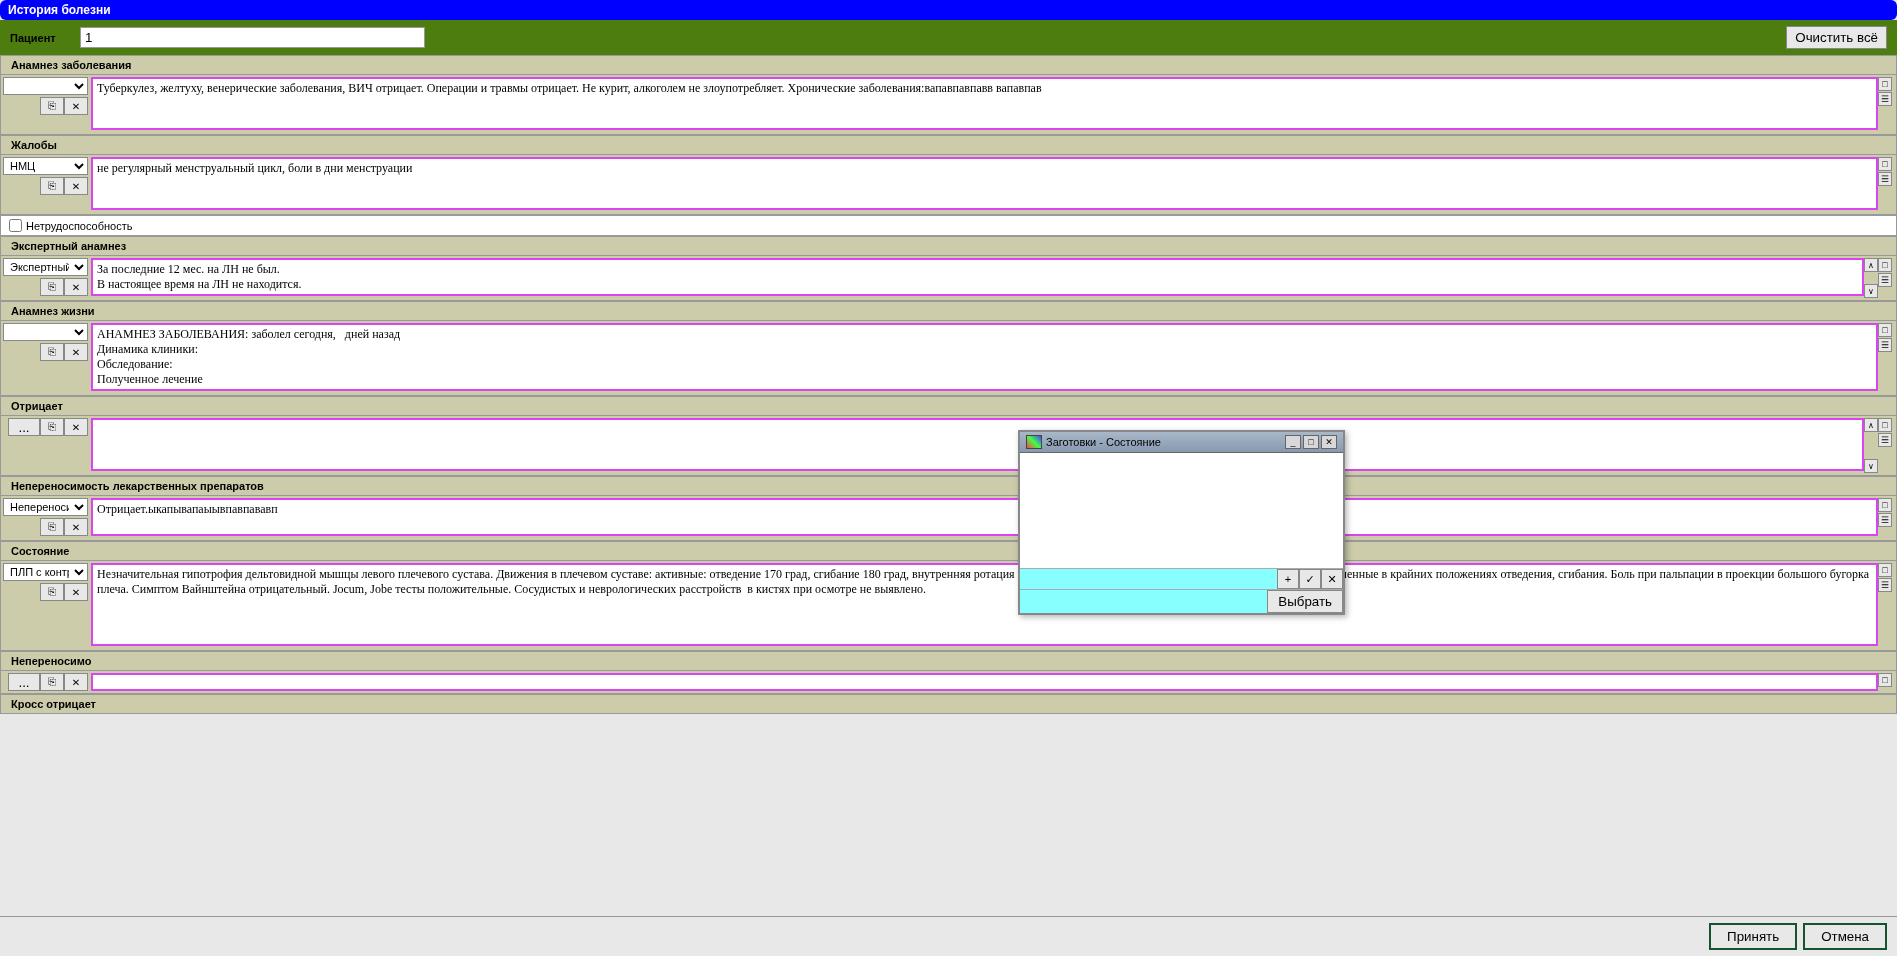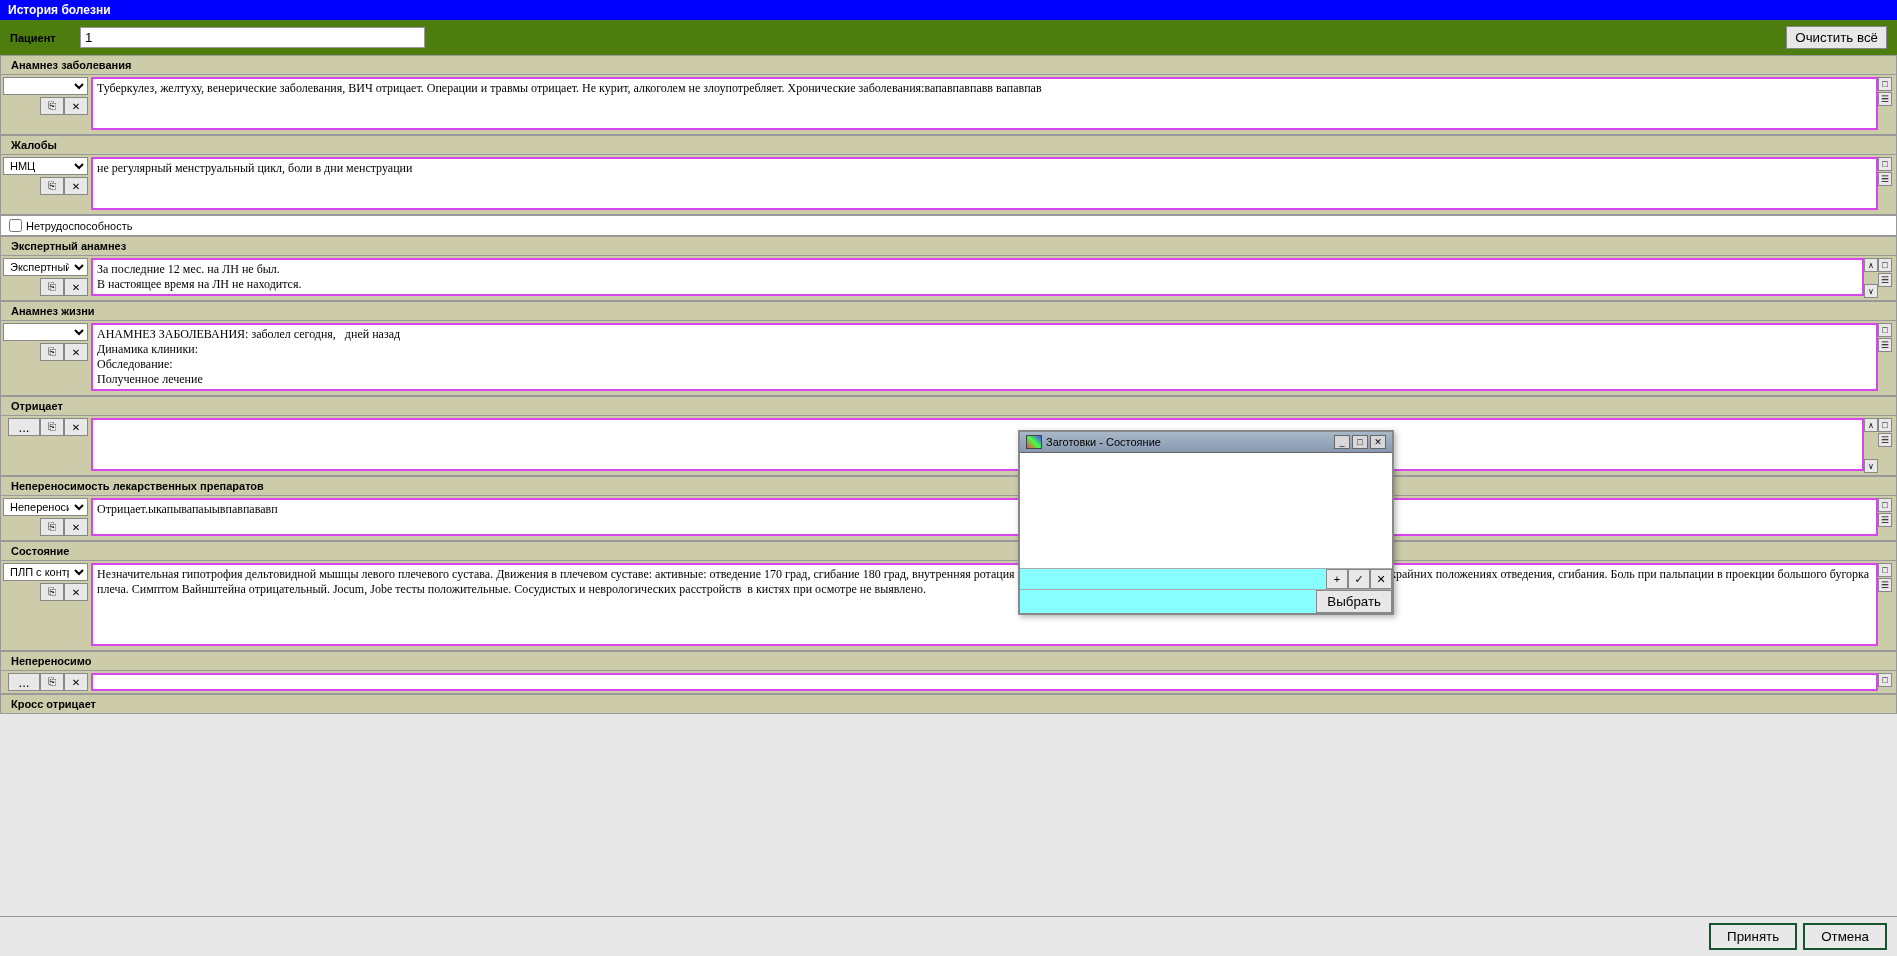--- a/index.html
+++ b/index.html
@@ -1,38 +1,38 @@
 <!DOCTYPE html>
 <html><head>
 <meta charset="utf-8">
 <style>
 * { box-sizing: border-box; margin: 0; padding: 0; }
 body { font-family: Tahoma, Arial, sans-serif; font-size: 11px; background: #e8e8e8; overflow: hidden; }
-.window-title { background: #0000ff; color: #fff; font-weight: bold; padding: 3px 8px; font-size: 12px; }
+.window-title { background: #0000ff; color: #fff; font-weight: bold; padding: 3px 8px; font-size: 12px; border-radius: 6px; }
 .form-row { display: flex; align-items: center; padding: 6px 10px; background: #4d7c0f; }
 .form-label { font-weight: bold; width: 70px; }
 .patient-input { width: 345px; padding: 2px 4px; border: 1px solid #999; background: #fff; }
 .clear-btn { margin-left: auto; padding: 3px 8px; border: 1px solid #888; background: #e8e8e8; cursor: pointer; }
 .section { border: 1px solid #999; }
 .section-header { background: #ccccaa; padding: 3px 10px; font-weight: bold; border-bottom: 1px solid #999; }
 .section-body { display: flex; background: #ccccaa; padding: 2px; }
 .left-col { width: 85px; display: flex; flex-direction: column; }
 .dropdown { width: 85px; padding: 1px 2px; border: 1px solid #888; background: #fff; font-size: 11px; }
 .btn-row { display: flex; gap: 0; margin-top: 2px; justify-content: flex-end; }
 .small-btn { width: 24px; height: 18px; border: 1px solid #888; background: #e8e8e8; font-size: 10px; cursor: pointer; display: inline-flex; align-items: center; justify-content: center; }
 .textarea-wrap { flex: 1; margin-left: 3px; position: relative; }
 .ta { width: 100%; border: 2px solid #d946ef; background: #fff; font-family: 'Times New Roman', serif; font-size: 12px; padding: 2px 4px; resize: none; }
 .right-btns { width: 16px; display: flex; flex-direction: column; }
 .tiny-btn { width: 14px; height: 14px; border: 1px solid #888; background: #e8e8e8; font-size: 9px; cursor: pointer; margin-bottom: 1px; display: inline-flex; align-items: center; justify-content: center; }
 .checkbox-section { background: #fff; border: 1px solid #999; padding: 3px 8px; display: flex; align-items: center; }
 .checkbox-section input { margin-right: 4px; }
 .dots-btn { width: 32px; height: 18px; border: 1px solid #888; background: #e8e8e8; cursor: pointer; }
 .footer { position: fixed; bottom: 0; left: 0; right: 0; background: #e8e8e8; padding: 6px 10px; display: flex; justify-content: flex-end; gap: 6px; border-top: 1px solid #999; }
 .footer-btn { padding: 4px 16px; border: 2px solid #14532d; background: #e8e8e8; cursor: pointer; }
-.popup { position: absolute; left: 1018px; top: 430px; width: 376px; background: #fff; border: 2px solid #888; box-shadow: 2px 2px 6px rgba(0,0,0,0.3); z-index: 100; }
+.popup { position: absolute; left: 1018px; top: 430px; width: 327px; background: #fff; border: 2px solid #888; box-shadow: 2px 2px 6px rgba(0,0,0,0.3); z-index: 100; }
 .popup-title { background: linear-gradient(#a8b8c8, #8898b0); padding: 3px 6px; display: flex; align-items: center; border-bottom: 1px solid #666; }
 .popup-title-text { flex: 1; font-size: 11px; }
 .popup-title-btns { display: flex; gap: 2px; }
 .popup-title-btn { width: 16px; height: 14px; border: 1px solid #666; background: #d8d8d8; font-size: 9px; cursor: pointer; display: inline-flex; align-items: center; justify-content: center; }
 .popup-body { height: 115px; background: #fff; overflow-y: scroll; }
 .popup-input-row { display: flex; align-items: center; background: #88ffff; border-top: 1px solid #aaa; }
 .popup-input { flex: 1; background: #88ffff; border: none; padding: 3px 4px; font-size: 11px; }
 .popup-action-btn { width: 22px; height: 20px; border: 1px solid #888; background: #e8e8e8; cursor: pointer; font-size: 11px; display: inline-flex; align-items: center; justify-content: center; }
 .popup-select-row { display: flex; align-items: center; background: #88ffff; border-top: 1px solid #aaa; }
 .popup-select-spacer { flex: 1; background: #88ffff; height: 22px; }

